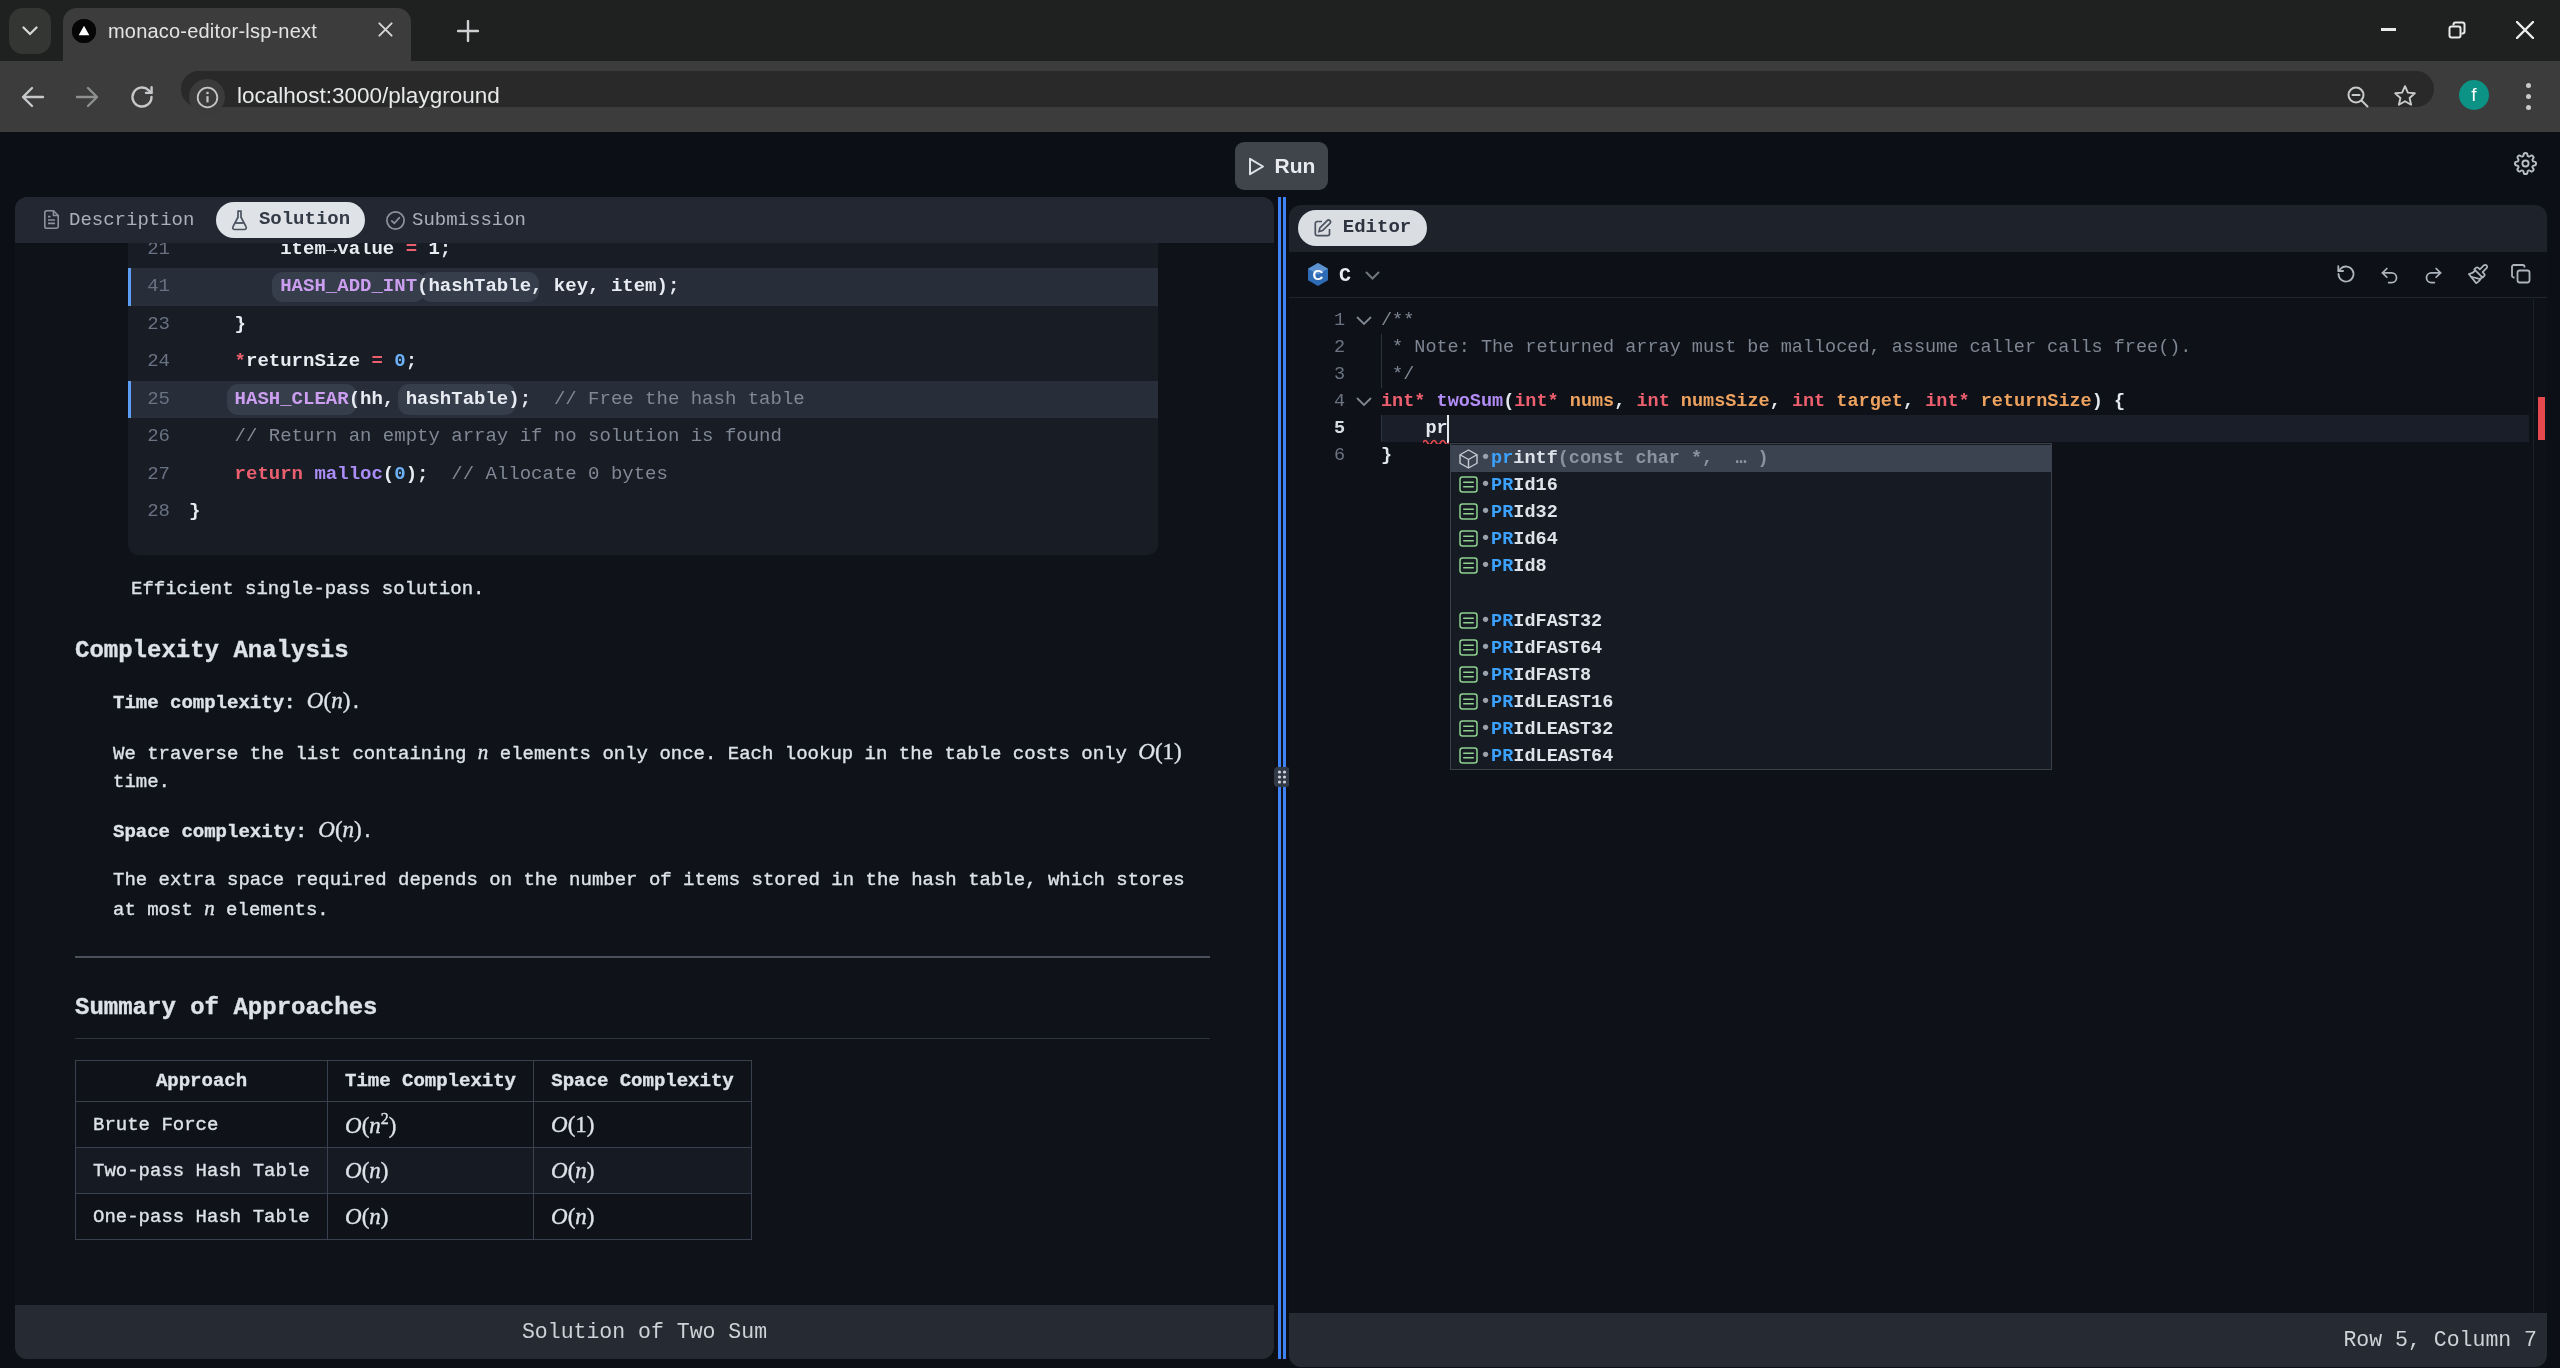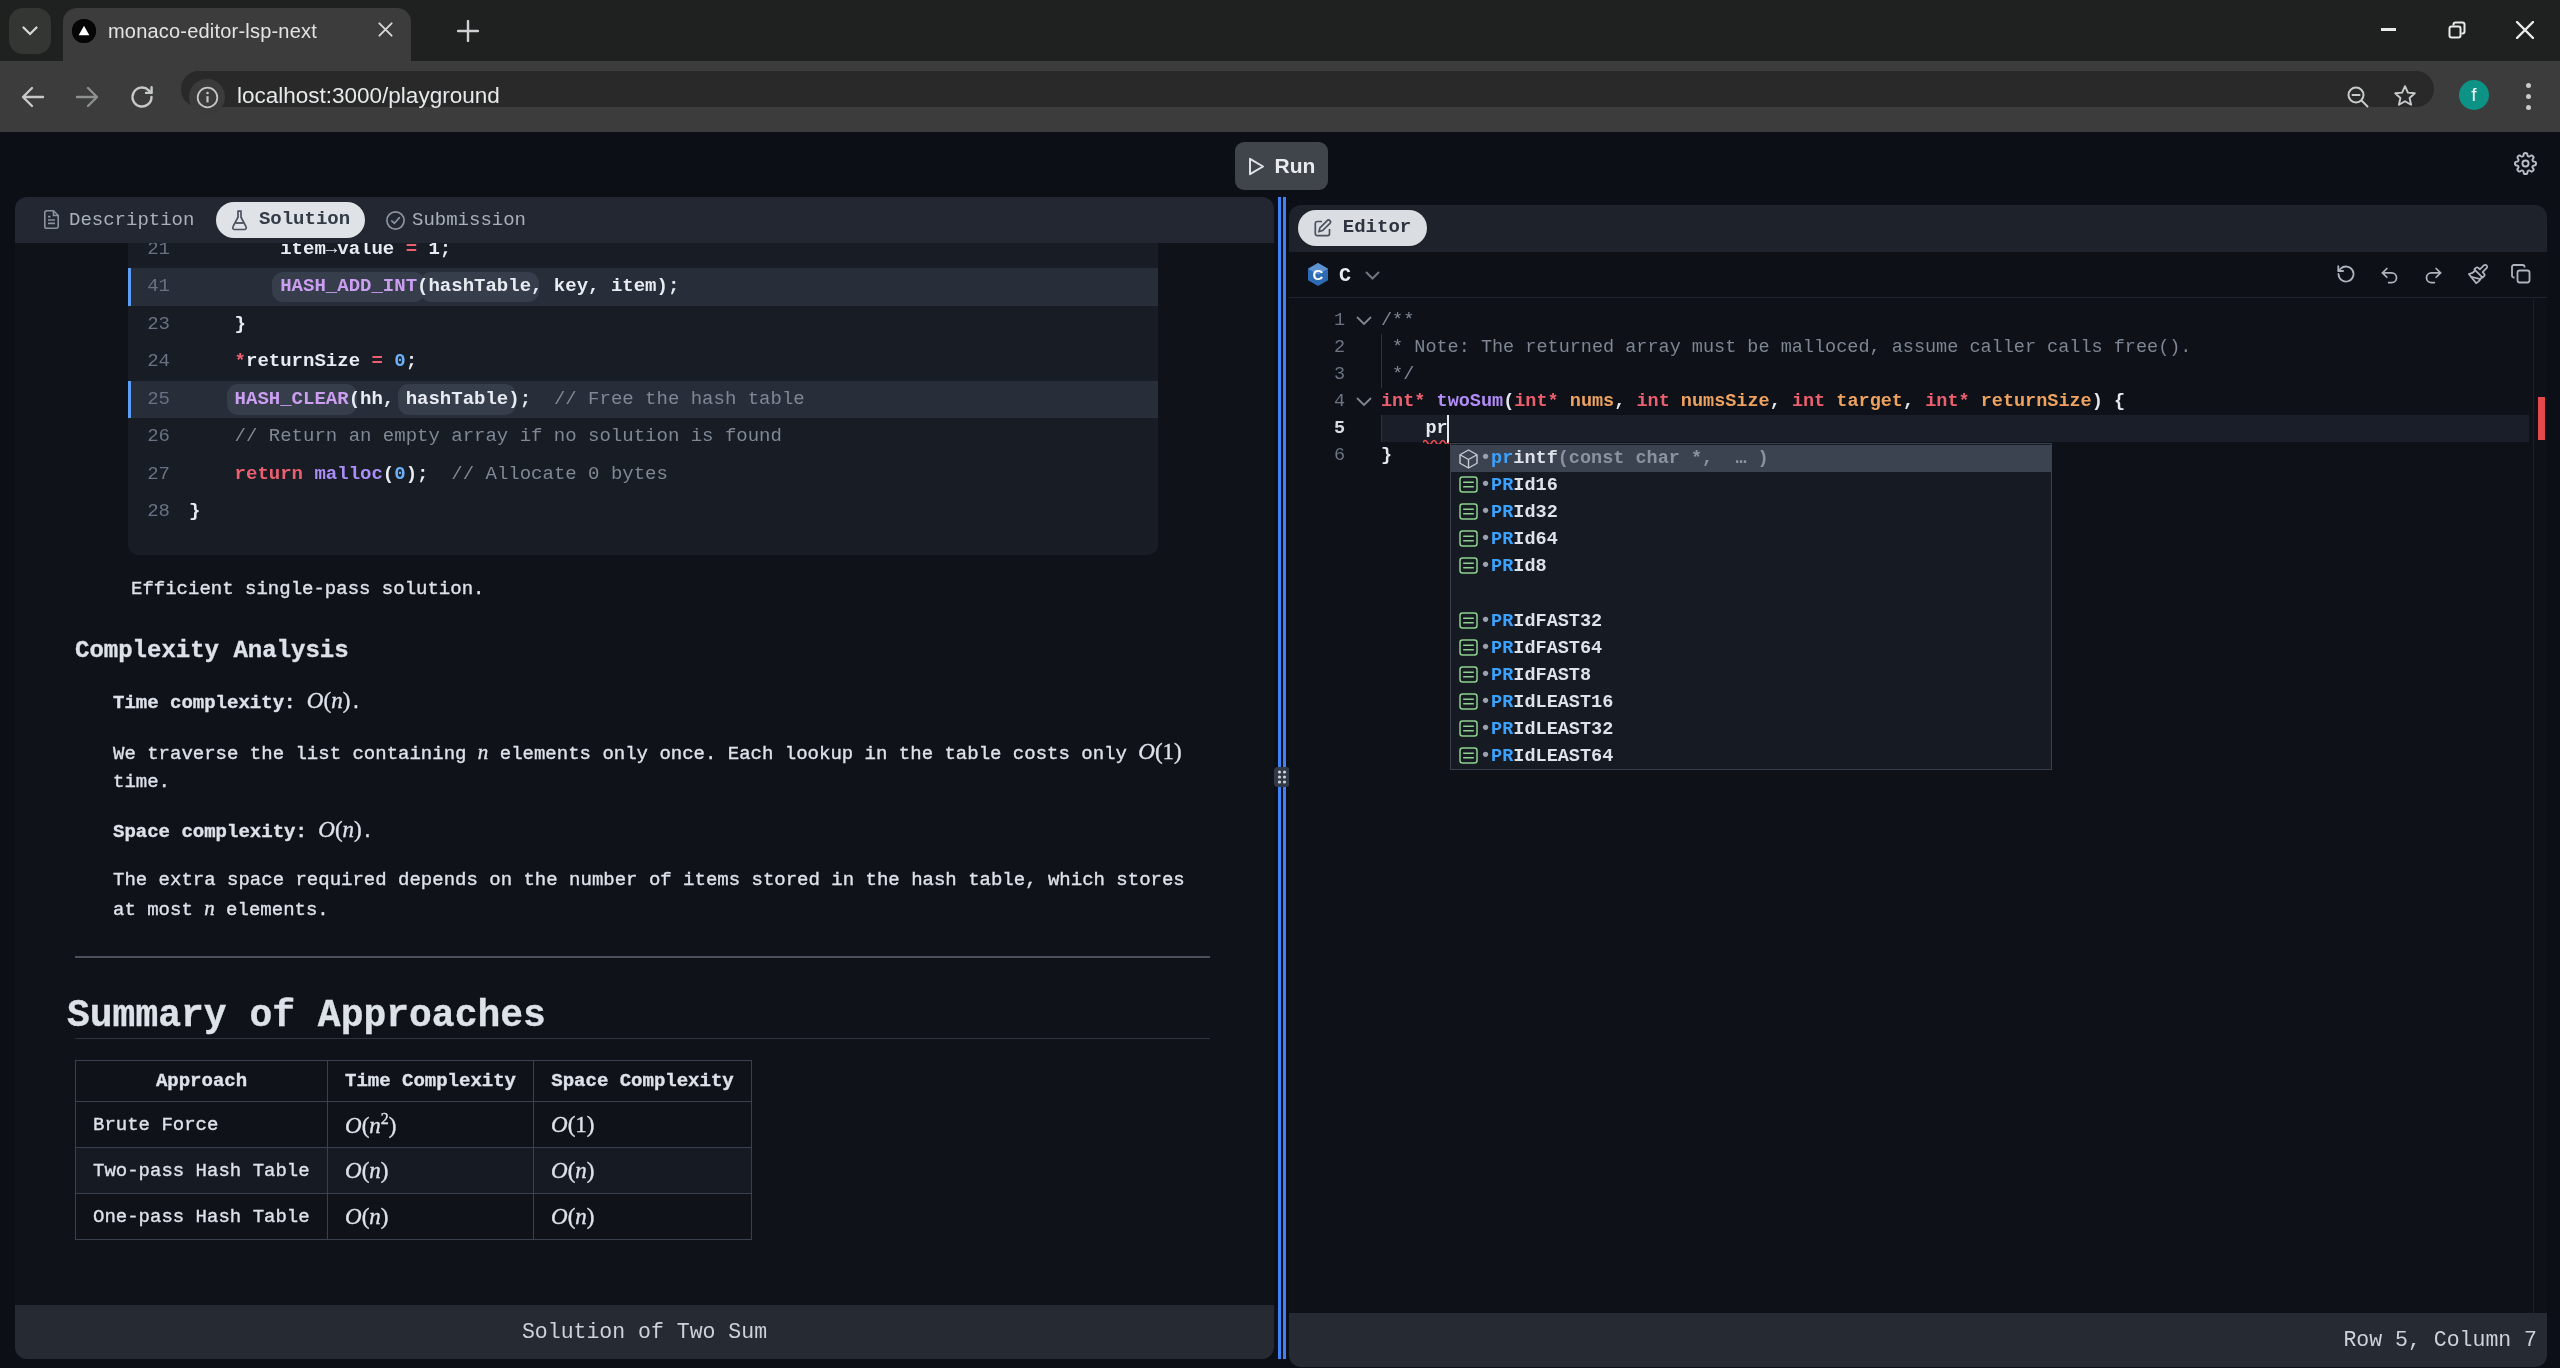--- a/index.html
+++ b/index.html
@@ -260,21 +260,21 @@
         </div>
     </div>
     <div id="lprose" class="abs" style="left:0; top:0; width:100%; height:100%;">
       <div class="abs prose" style="left:116px; top:381px; font-size:19px;">Efficient single-pass solution.</div>
       <div class="abs prose" style="left:60px; top:440px; font-size:24px; font-weight:bold;">Complexity Analysis</div>
       <div class="abs prose" style="left:98px; top:491px; font-size:19px;"><b>Time complexity:</b> <span class="mathO"><i>O</i>(<i>n</i>)</span>.</div>
       <div class="abs prose" style="left:98px; top:541px; width:1078px; font-size:19px; line-height:28.2px;">We traverse the list containing <span class="mathO" style="font-size:21px;"><i>n</i></span> elements only once. Each lookup in the table costs only <span class="mathO"><i>O</i>(1)</span> time.</div>
       <div class="abs prose" style="left:98px; top:620px; font-size:19px;"><b>Space complexity:</b> <span class="mathO"><i>O</i>(<i>n</i>)</span>.</div>
       <div class="abs prose" style="left:98px; top:669px; width:1078px; font-size:19px; line-height:28.2px;">The extra space required depends on the number of items stored in the hash table, which stores at most <span class="mathO" style="font-size:21px;"><i>n</i></span> elements.</div>
       <div class="abs" style="left:60px; top:759px; width:1135px; height:2px; background:#4a515c;"></div>
-      <div class="abs prose" style="left:52px; top:797px; font-size:38px; font-weight:bold;">Summary of Approaches</div>
+      <div class="abs prose" style="left:60px; top:797px; font-size:24px; font-weight:bold;">Summary of Approaches</div>
       <div class="abs" style="left:60px; top:841px; width:1135px; height:1px; background:#2d343e;"></div>
       <table id="stable">
         <tbody>
             <tr>
               <th style="width:252px;">Approach</th>
               <th style="width:206px;">Time Complexity</th>
               <th style="width:218px;">Space Complexity</th>
             </tr>
         <tr>
               <td>Brute Force</td>

